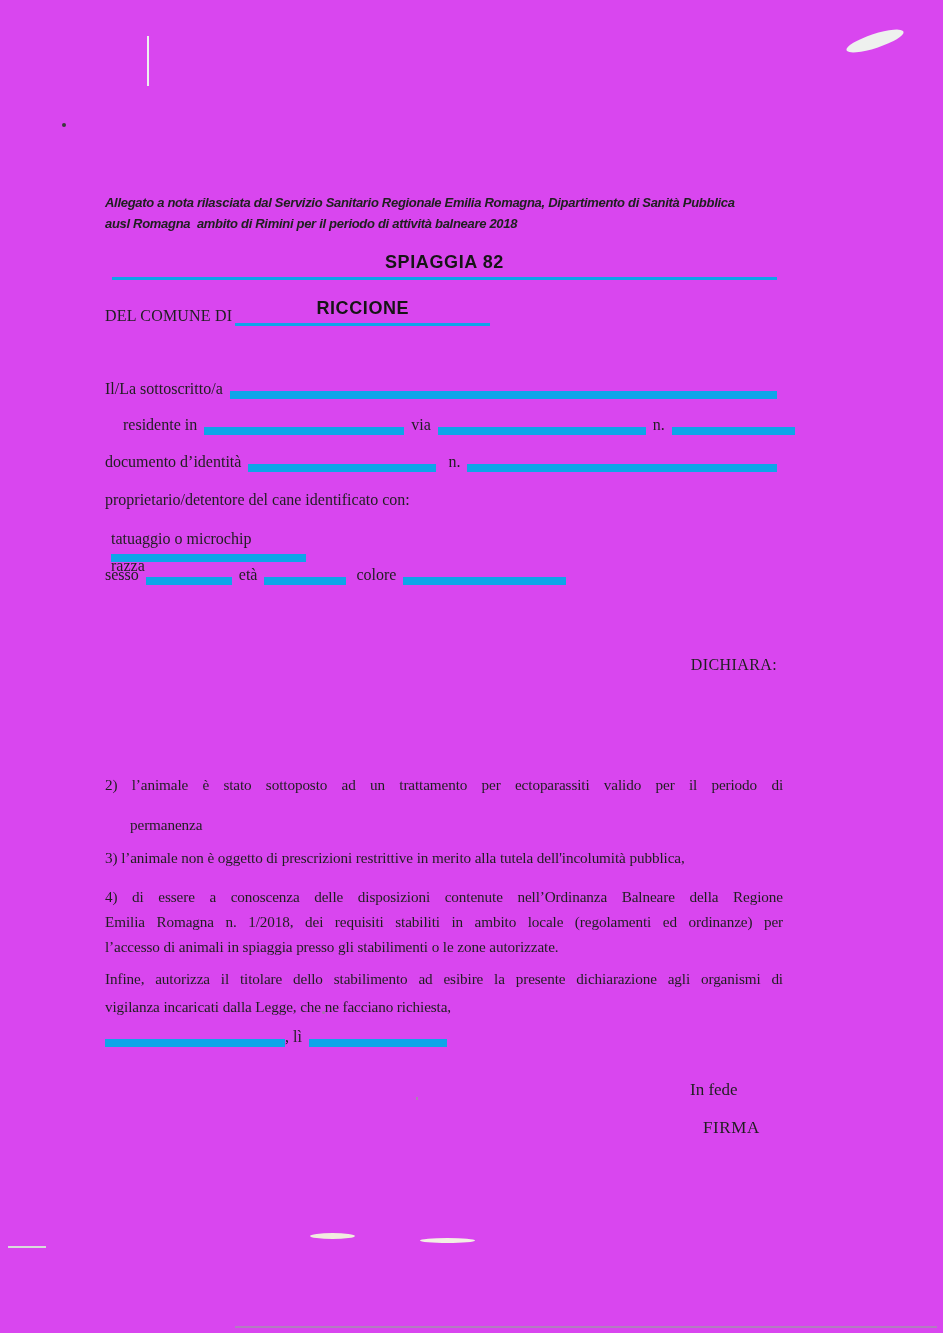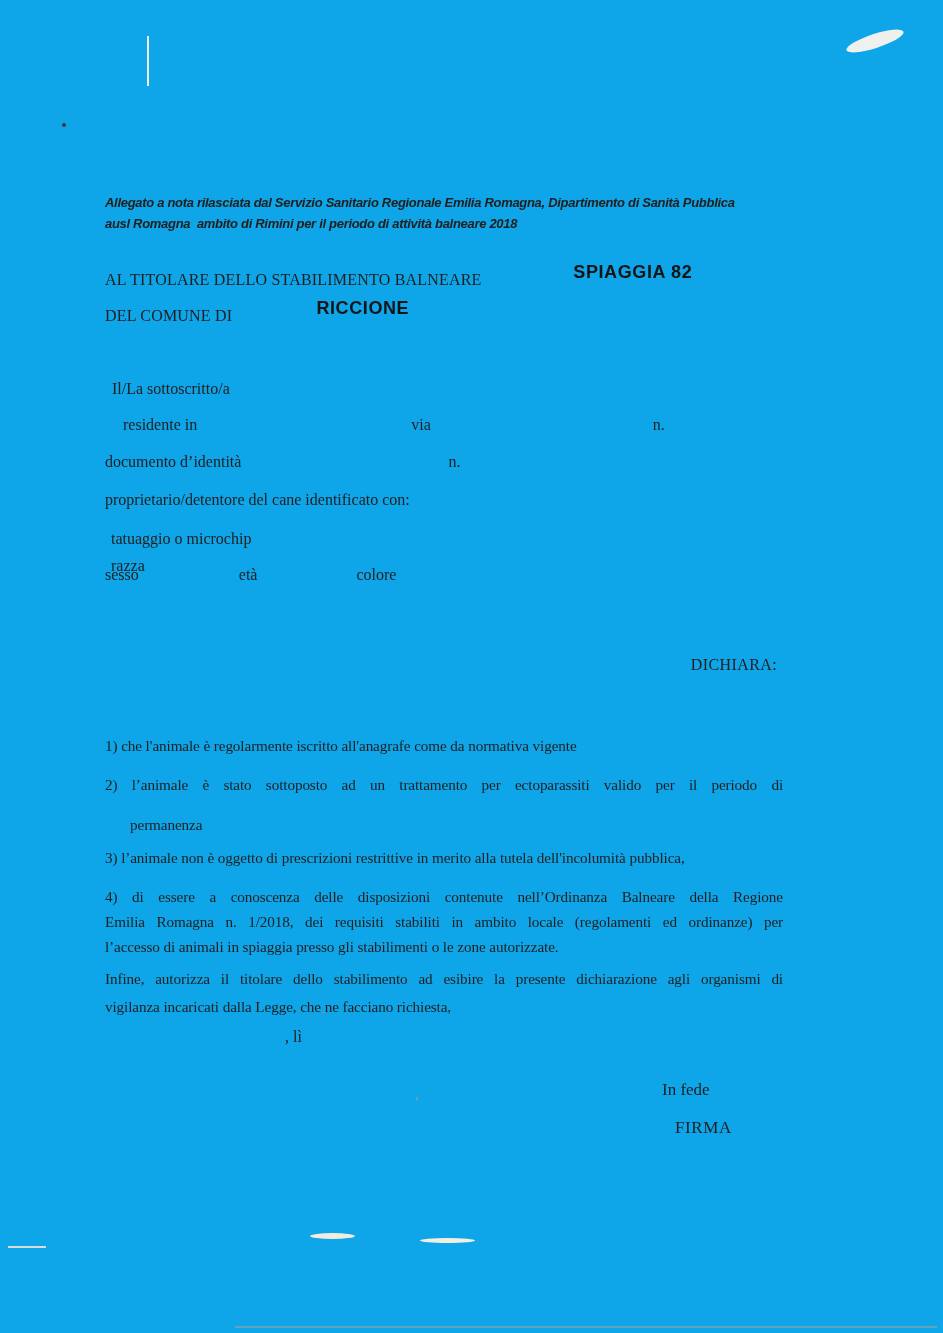--- a/index.html
+++ b/index.html
@@ -5,21 +5,21 @@
   html, body {
     margin: 0;
     padding: 0;
     background: #e9e9e9;
   }
   .page {
     position: relative;
     width: 943px;
     height: 1333px;
     margin: 0 auto;
-    background: #0ea5e9;
+    background: #d946ef;
     overflow: hidden;
     color: #1f1f1f;
     font-family: "Liberation Serif", serif;
   }
 
   
   .header-note {
     position: absolute;
     left: 105px;
     top: 192px;
@@ -93,20 +93,21 @@
     height: 22px;
     overflow: hidden;
   }
   .pline.jst { text-align: justify; text-align-last: justify; }
   .pline.nowrap { white-space: nowrap; overflow: visible; }
 
   .sig-text {
     position: absolute;
     font-size: 17px;
     white-space: nowrap;
+    margin-left: 28px;
   }
 
   
   .artifact { position: absolute; pointer-events: none; }
   .speck-dot {
     left: 62px; top: 123px;
     width: 4px; height: 4px;
     background: #3a3a3a;
     border-radius: 50%;
   }
@@ -156,34 +157,33 @@
   <div class="artifact streak-top"></div>
   <div class="artifact smudge-topright"></div>
   <div class="artifact speck-dot"></div>
 
   <div class="header-note">
     <div class="note-line">Allegato a nota rilasciata dal Servizio Sanitario Regionale Emilia Romagna, Dipartimento di Sanità Pubblica</div>
     <div class="note-line">ausl Romagna  ambito di Rimini per il periodo di attività balneare 2018</div>
   </div>
 
   <div class="row addr" style="left:105px; top:271px; width:672px;">
-    <span class="lbl">AL TITOLARE DELLO STABILIMENTO BALNEARE</span>
     <span class="ul thick grow gap">
       <span class="fill">SPIAGGIA 82</span>
     </span>
   </div>
 
   <div class="row addr" style="left:105px; top:307px; width:672px;">
     <span class="lbl">DEL COMUNE DI</span>
     <span class="ul thick gap-s" style="width:255px;">
       <span class="fill">RICCIONE</span>
     </span>
   </div>
 
-  <div class="row field" style="left:105px; top:380px; width:672px;flex-direction:column;">
+  <div class="row field" style="left:105px; top:380px; width:672px;">
     <span class="lbl">Il/La sottoscritto/a</span>
     <span class="ul grow gap"></span>
   </div>
 
   <div class="row field" style="left:123px; top:416px; width:672px;">
     <span class="lbl">residente in</span>
     <span class="ul gap" style="width:200px;"></span>
     <span class="lbl gap">via</span>
     <span class="ul gap" style="width:208px;"></span>
     <span class="lbl gap">n.</span>
@@ -212,21 +212,20 @@
     <span class="lbl">sesso</span>
     <span class="ul gap" style="width:86px;"></span>
     <span class="lbl gap">età</span>
     <span class="ul gap" style="width:82px;"></span>
     <span class="lbl gap" style="margin-left:10px;">colore</span>
     <span class="ul gap" style="width:163px;"></span>
   </div>
 
   <div class="title-dichiara" style="top:656px;">DICHIARA:</div>
 
-  <div class="pline nowrap" style="top:735px;">1) che l'animale è regolarmente iscritto all'anagrafe come da normativa vigente</div>
 
   <div class="pline jst" style="top:774px;">2) l’animale è stato sottoposto ad un trattamento per ectoparassiti valido per il periodo di</div>
   <div class="pline nowrap" style="top:814px;margin-left:25px;">permanenza</div>
 
   <div class="pline nowrap" style="top:847px;">3) l’animale non è oggetto di prescrizioni restrittive in merito alla tutela dell'incolumità pubblica,</div>
 
   <div class="pline jst" style="top:886px;">4) di essere a conoscenza delle disposizioni contenute nell’Ordinanza Balneare della Regione</div>
   <div class="pline jst" style="top:911px;">Emilia Romagna n. 1/2018, dei requisiti stabiliti in ambito locale (regolamenti ed ordinanze) per</div>
   <div class="pline nowrap" style="top:936px;">l’accesso di animali in spiaggia presso gli stabilimenti o le zone autorizzate.</div>
 

